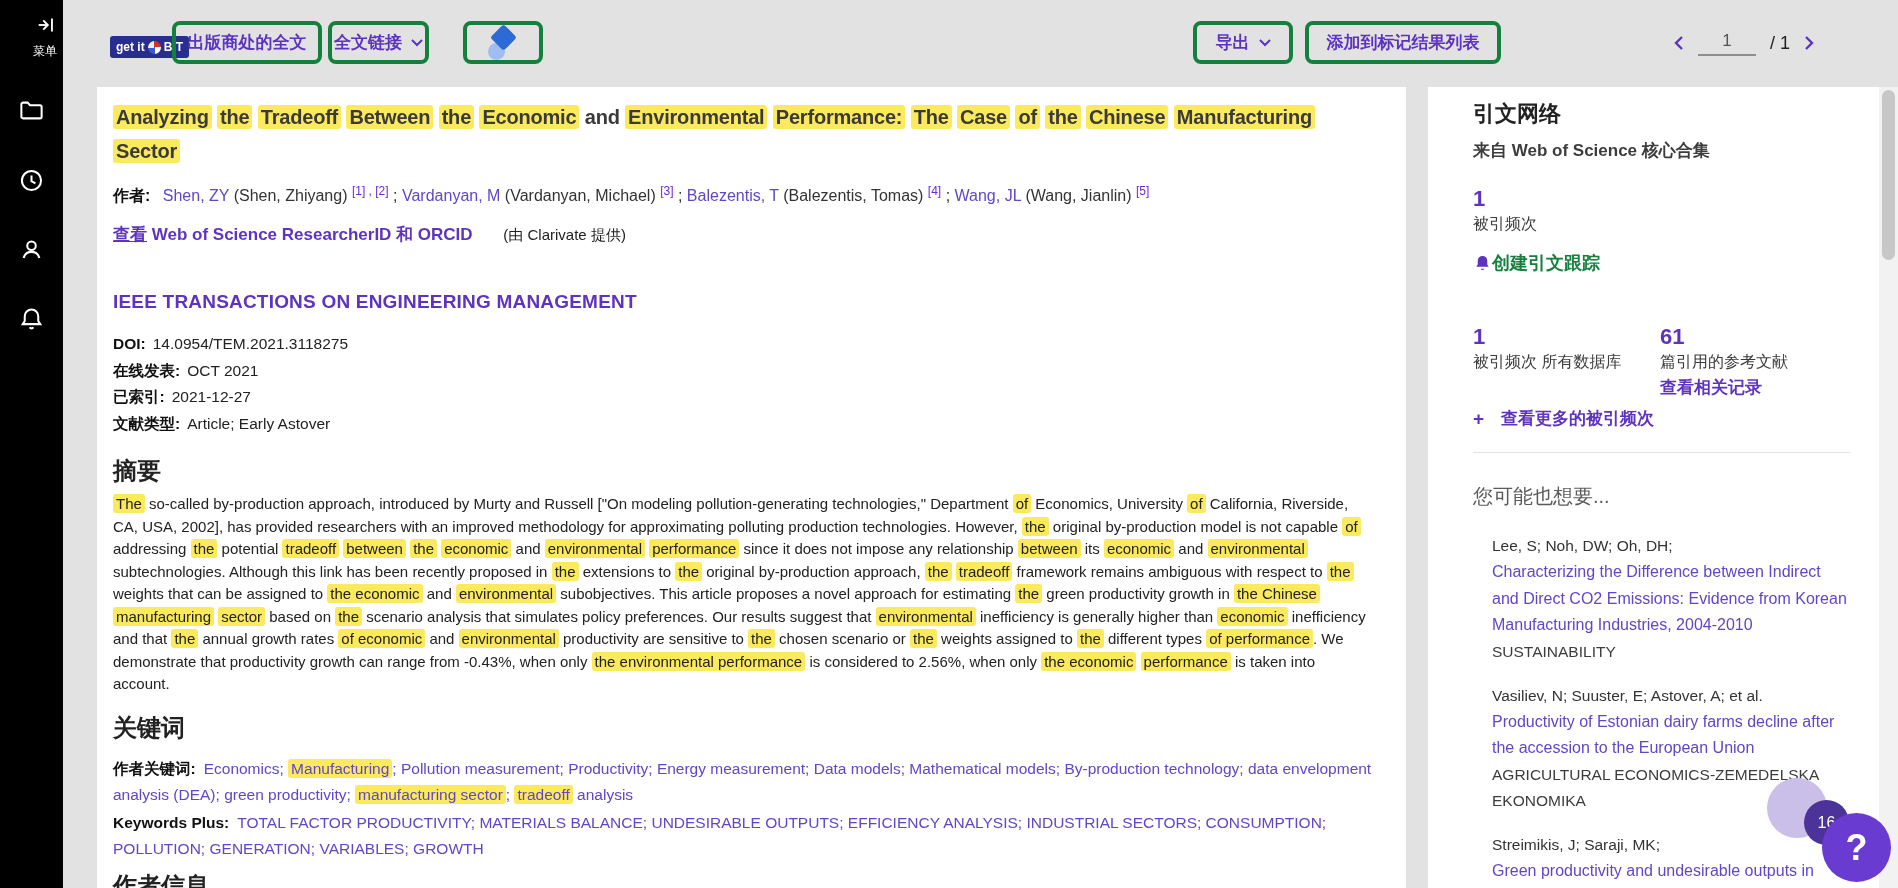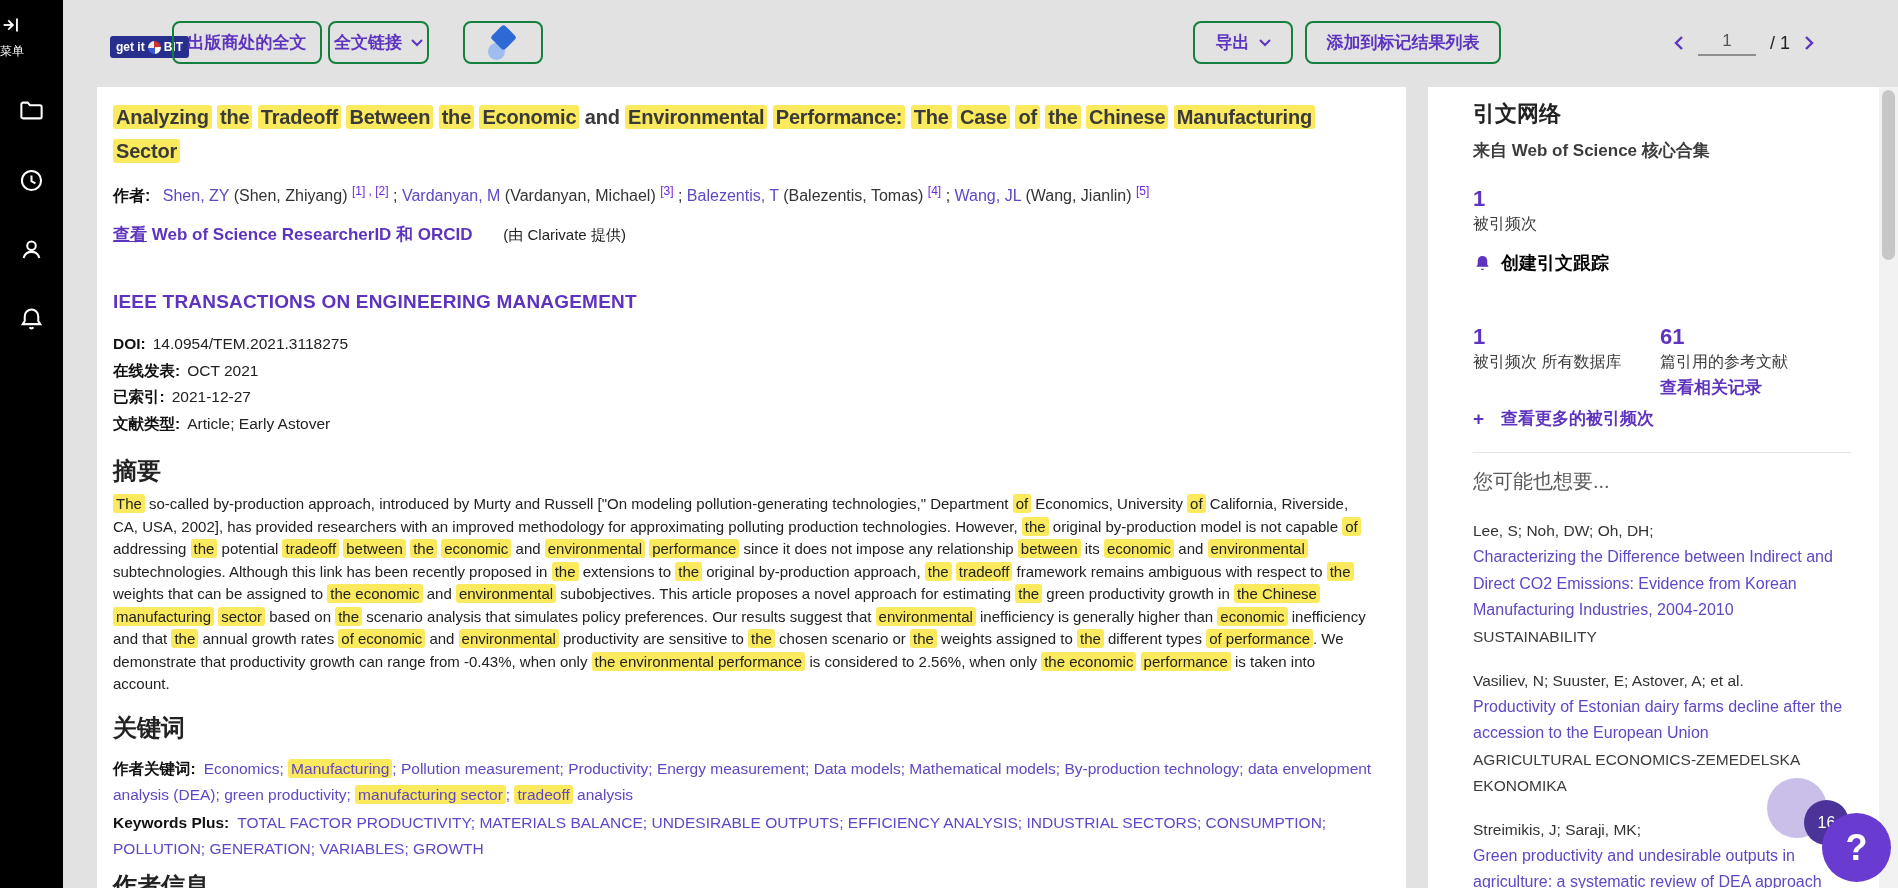--- a/index.html
+++ b/index.html
@@ -10,37 +10,37 @@
     font-family:"Liberation Sans","DejaVu Sans",sans-serif;
     color:#222;
   }
   a { text-decoration:none; cursor:pointer; }
   .plink { color:#6146c6; }
   .sep { color:#6146c6; }
   .hl { background:#fbea5d; border-radius:3px; padding:1px 3px; }
 
   
   .rail { position:absolute; left:0; top:0; width:63px; height:888px; background:#000; z-index:5; }
-  .rail .menu-wrap { position:absolute; top:14px; left:0; width:57px; text-align:left; }
+  .rail .menu-wrap { position:absolute; top:14px; left:0; width:57px; text-align:right; }
   .rail .menu-label { display:block; margin-top:3px; color:#fff; font-size:12px; }
   .rail-icon { position:absolute; left:18px; width:27px; height:27px; }
 
   
   .topbar { position:absolute; left:63px; top:0; right:0; height:87px; background:#e2e2e2; z-index:4; }
   .logo {
     position:absolute; left:47px; top:36px; height:22px;
     background:#272e8e; border-radius:3px; color:#fff;
     display:flex; align-items:center; gap:3px; padding:1px 6px;
     font-size:12px; font-weight:700;
   }
   .logo .swirl { width:13px; height:13px; border-radius:50%;
     background:conic-gradient(#c33 0 90deg,#fff 90deg 180deg,#3a5bd0 180deg 270deg,#eee 270deg); }
   .tb-btn {
     position:absolute; top:21px; height:43px;
-    border:2px solid #15803d; border-radius:8px; background:transparent;
+    border:4px solid #15803d; border-radius:8px; background:transparent;
     color:#5e33bf; font-weight:700; font-size:17px;
     font-family:inherit; display:flex; align-items:center; justify-content:center; gap:9px;
     cursor:pointer;
   }
   .kop { position:relative; width:36px; height:34px; }
   .kop .circ { position:absolute; left:3px; bottom:0; width:17px; height:17px; border-radius:50%; background:#9fbdf0; }
   .kop .diam { position:absolute; left:9px; top:2px; width:19px; height:19px; background:#2e6ad6; transform:rotate(45deg); border-radius:3px; }
   .pager { position:absolute; top:26px; left:1610px; height:34px; display:flex; align-items:center; gap:14px; }
   .pager .chev { display:flex; align-items:center; cursor:pointer; }
   .page-box { width:58px; border-bottom:2px solid #8f8f8f; text-align:center; color:#555; font-size:17px; padding-bottom:3px; cursor:text; }
@@ -72,31 +72,31 @@
   .kwline { margin-top:12px; width:1262px; font-size:15.5px; line-height:26px; }
   .kwline .lbl { font-weight:700; color:#111; margin-right:8px; }
   .kwplus { margin-top:2px; }
   .authorinfo-h { margin-top:8px; }
 
   
   .cit-h { font-size:22px; font-weight:700; color:#222; line-height:30px; }
   .cit-src { margin-top:10px; font-size:17px; font-weight:600; color:#3c3c3c; line-height:24px; }
   .cit-count { margin-top:22px; font-size:22px; font-weight:700; color:#5e33bf; line-height:28px; }
   .cit-label { font-size:16px; color:#3c3c3c; line-height:22px; }
-  .alert-link { margin-top:16px; display:flex; align-items:center; gap:9px; color:#000000; font-weight:700; font-size:18px; cursor:pointer; }
+  .alert-link { margin-top:16px; display:flex; align-items:center; color:#15803d; font-weight:700; font-size:18px; cursor:pointer; }
   .cit-row { margin-top:48px; display:flex; }
   .cit-col1 { width:187px; }
   .cit-col2 { flex:1; }
   .rel-link { display:block; margin-top:3px; color:#5e33bf; font-weight:700; font-size:17px; }
   .more-row { margin-top:8px; display:flex; align-items:center; gap:17px; }
   .more-plus { color:#5e33bf; font-size:19px; font-weight:700; cursor:pointer; }
   .more-link { color:#5e33bf; font-weight:700; font-size:17px; }
   .divider { margin-top:22px; height:1px; background:#e4e4e4; }
-  .sugg-h { margin-top:15px; font-size:20px; color:#5a5a5a; line-height:26px; }
-  .sugg { margin-top:20px; }
+  .sugg-h { margin-top:30px; font-size:20px; color:#5a5a5a; line-height:26px; }
+  .sugg { margin-top:20px;margin-left:19px; }
   .sugg:first-child { margin-top:26px; }
   .sugg-authors { font-size:15.5px; color:#333; line-height:21px; margin-bottom:3px; }
   .sugg-title { display:block; color:#6146c6; font-size:16px; line-height:26.5px; }
   .sugg-journal { font-size:15.5px; color:#3c3c3c; line-height:26px; }
 
   
   .help-lav { position:absolute; left:1767px; top:778px; width:60px; height:60px; border-radius:50%; background:#c9bfe8; z-index:8; }
   .help-badge { position:absolute; left:1804px; top:800px; width:45px; height:45px; border-radius:50%; background:#4b3399; color:#fff; font-size:16px; display:flex; align-items:center; justify-content:center; z-index:9; }
   .help-btn { position:absolute; left:1822px; top:813px; width:69px; height:69px; border-radius:50%; background:#6a3bd0; color:#fff; font-size:36px; font-weight:700; display:flex; align-items:center; justify-content:center; z-index:10; cursor:pointer; }
 </style>

